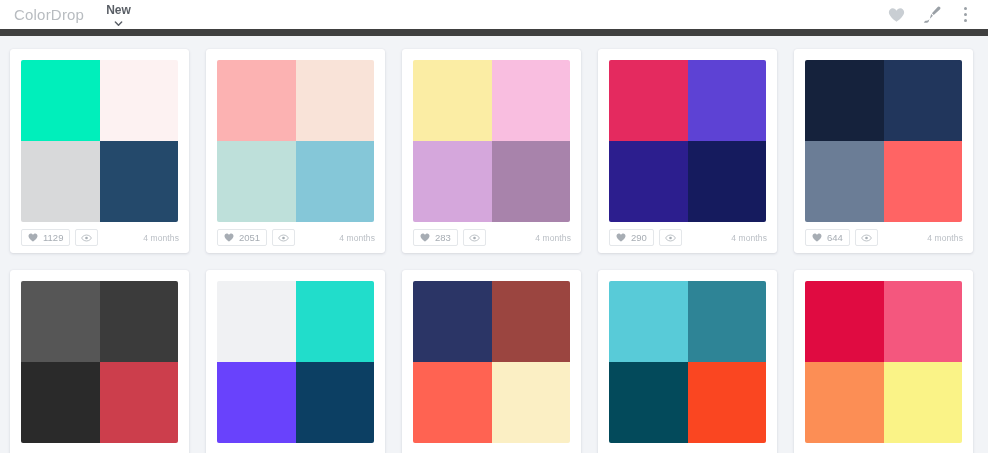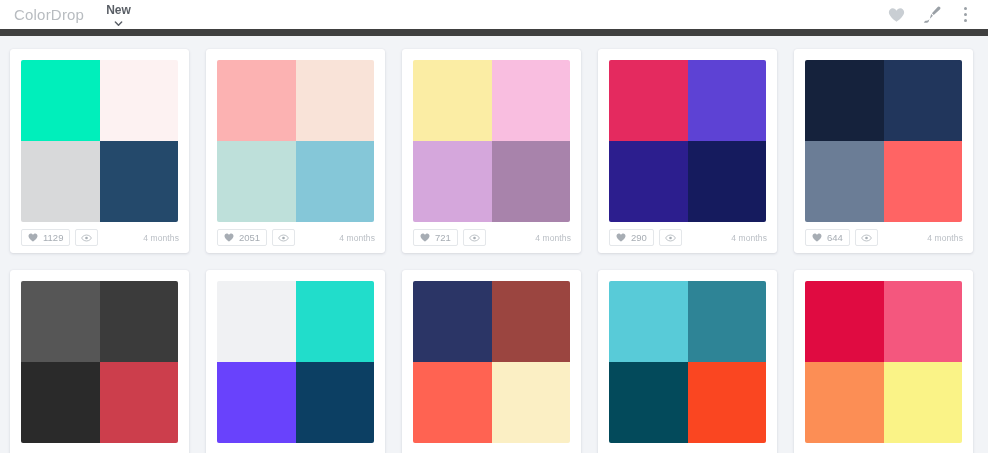--- a/index.html
+++ b/index.html
@@ -262,21 +262,21 @@
               <div class="sw" style="background: rgb(168, 131, 171);"></div>
             </div>
           </div>
           <div class="card-footer">
             <div class="pill">
               <span class="heart-s">
                 <svg width="10" height="9" viewBox="0 0 20 18">
                   <path d="M10 17 C10 17 1 11.2 1 5.9 C1 2.9 3.2 1 5.6 1 C7.5 1 9.2 2.2 10 3.9 C10.8 2.2 12.5 1 14.4 1 C16.8 1 19 2.9 19 5.9 C19 11.2 10 17 10 17 Z" fill="#a7adb4"></path>
                 </svg>
               </span>
-              <span class="like-count">721</span>
+              <span class="like-count">283</span>
             </div>
             <div class="pill pill-eye">
               <span class="eye-s">
                 <svg width="11" height="8" viewBox="0 0 22 14">
                   <path d="M11 1 C5.5 1 1.8 5.5 1 7 C1.8 8.5 5.5 13 11 13 C16.5 13 20.2 8.5 21 7 C20.2 5.5 16.5 1 11 1 Z" fill="none" stroke="#a7adb4" stroke-width="1.5"></path>
                   <circle cx="11" cy="7" r="2.6" fill="#a7adb4"></circle>
                 </svg>
               </span>
             </div>
             <div class="age">4 months</div>

